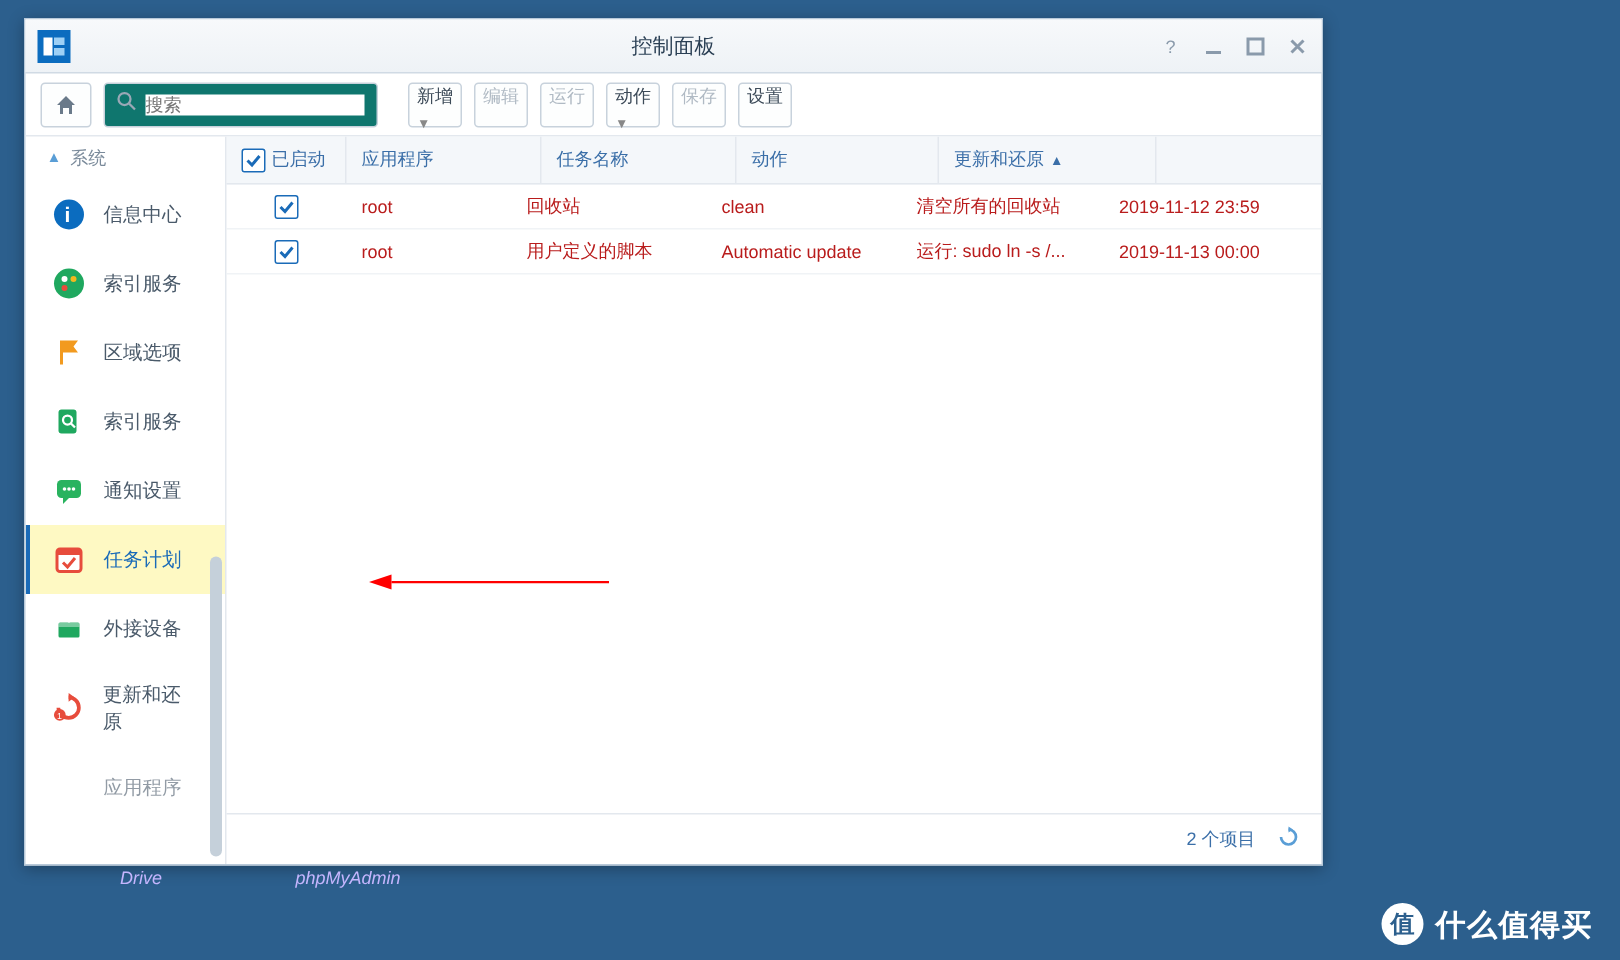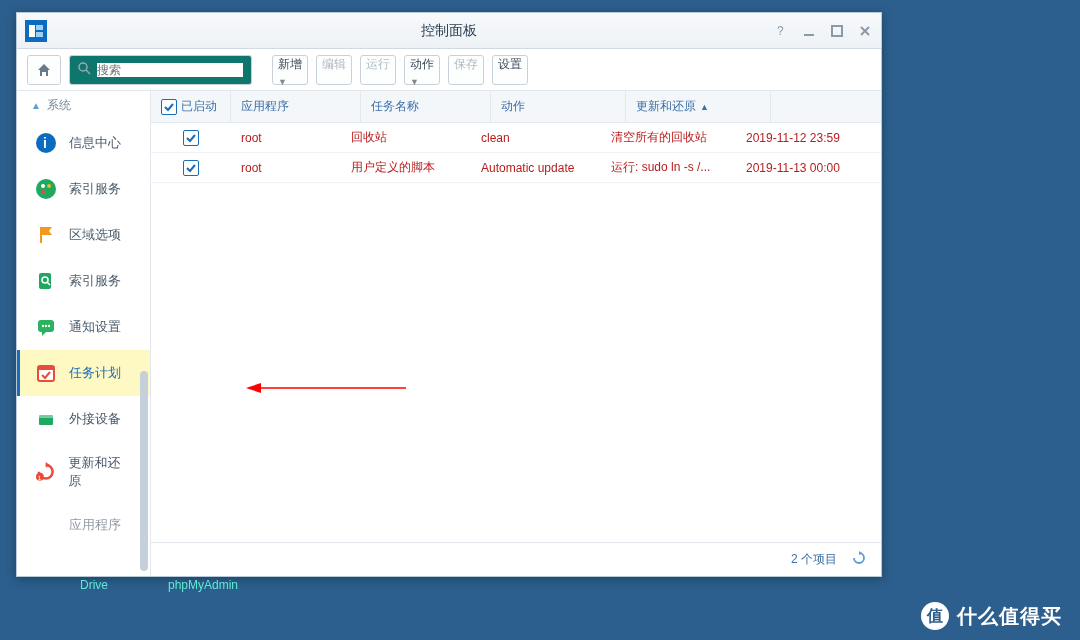--- a/index.html
+++ b/index.html
@@ -51,21 +51,21 @@
 .sort-ind { font-size: 9px; color: #3b6fa8; }
 
 .grid-body { flex: 1; overflow: auto; }
 .grid-row { height: 30px; display: flex; align-items: center; font-size: 12px; color: #b91c1c; border-bottom: 1px solid #f0f3f6; }
 .chk { width: 16px; height: 16px; border: 1.5px solid #1a6bb8; border-radius: 2px; display: flex; align-items: center; justify-content: center; background: #fff; cursor: pointer; }
 .chk svg { width: 12px; height: 12px; }
 
 .status-bar { height: 34px; border-top: 1px solid #e3e8ee; display: flex; align-items: center; justify-content: flex-end; padding: 12px 14px; gap: 14px; font-size: 12px; color: #3b6fa8; }
 .refresh-ico { cursor: pointer; color: #5a9ed6; }
 
-.desktop-labels { position: absolute; bottom: 48px; left: 80px; display: flex; gap: 60px; color: #5eead4; font-size: 12px; }
+.desktop-labels { position: absolute; bottom: 48px; left: 80px; display: flex; gap: 89px; color: #c4b5fd; font-size: 12px; font-style: italic; }
 
 .watermark { position: absolute; right: 18px; bottom: 10px; display: flex; align-items: center; gap: 8px; color: #fff; }
 .wm-badge { width: 28px; height: 28px; border-radius: 50%; background: #fff; display: flex; align-items: center; justify-content: center; color: #2c5f8d; font-weight: bold; font-size: 16px; }
 .wm-text { font-size: 20px; font-weight: 700; letter-spacing: 1px; text-align: right; }
 
 .arrow-annotation { position: absolute; left: 246px; top: 380px; pointer-events: none; }
 </style>
 </head>
 <body>
 

